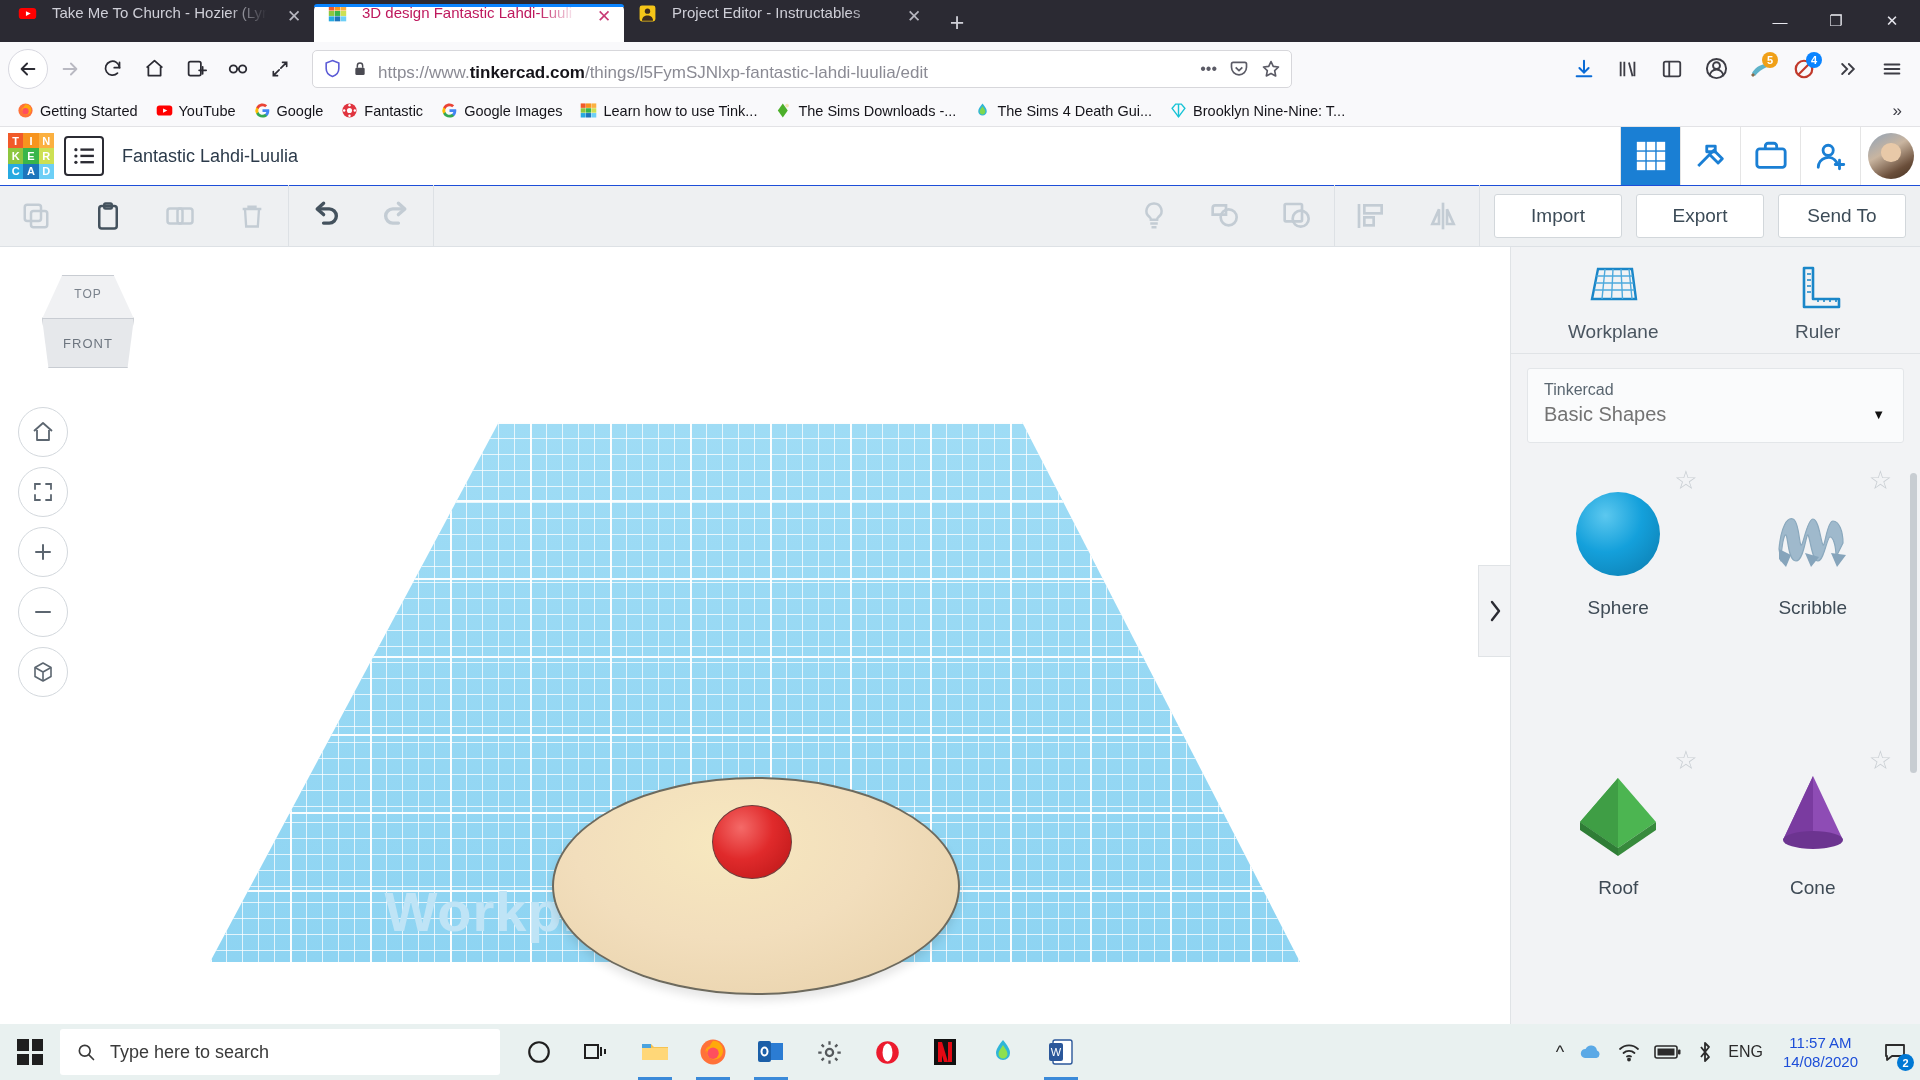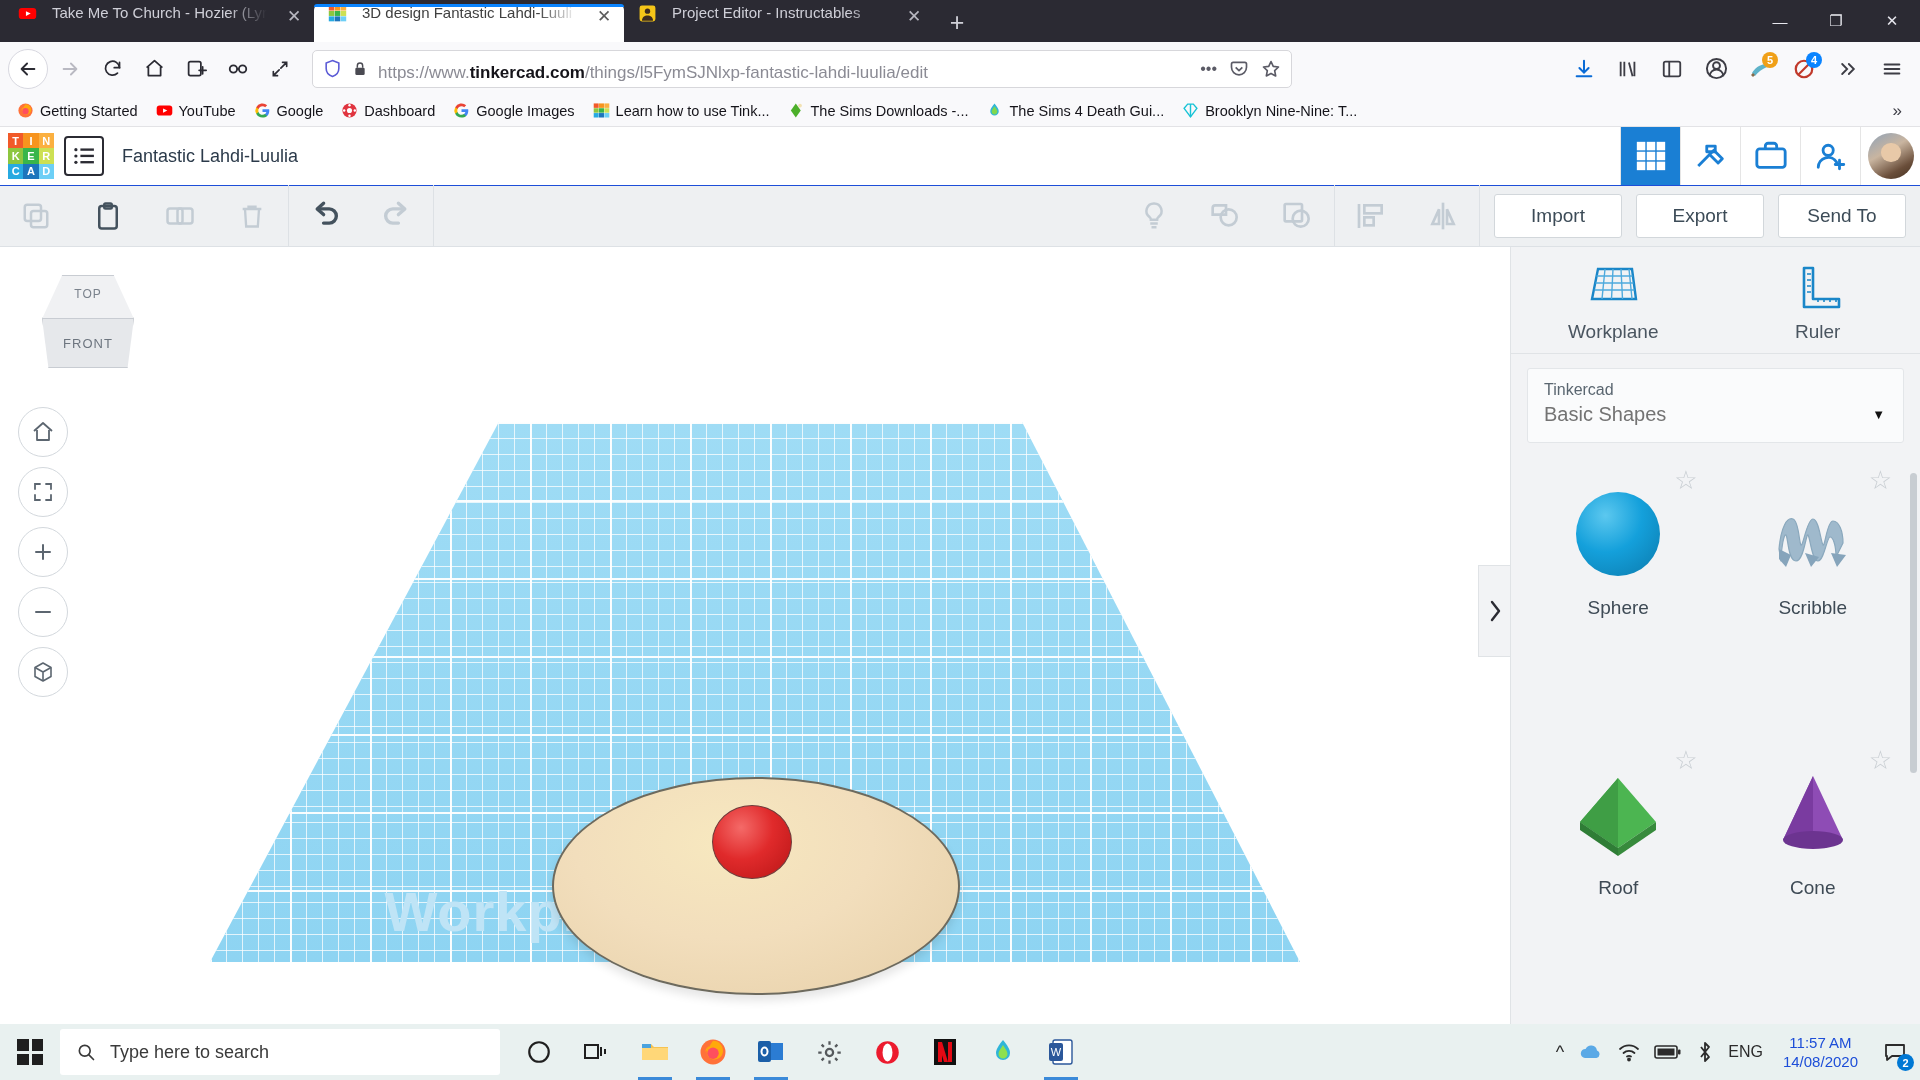--- a/index.html
+++ b/index.html
@@ -15,21 +15,21 @@
 
   .tabstrip {
     height: 42px; background: #2b2a33; display: flex; align-items: flex-end;
     padding-left: 4px; flex: 0 0 42px; position: relative;
   }
   .tab {
     height: 38px; width: 310px; display: flex; align-items: flex-start;
     gap: 15px; padding: 0 8px 0 14px; color: #cfcfd8; font-size: 15px;
     border-radius: 6px 6px 0 0; position: relative;
   }
-  .tab.active { background: #ffffff; color: #404040; }
+  .tab.active { background: #ffffff; color: #be185d; }
   .tab.active::before {
     content: ""; position: absolute; left: 0; right: 0; top: 0; height: 3px;
     background: #0a84ff; border-radius: 3px 3px 0 0;
   }
   .tab-favicon { width: 19px; height: 19px; flex: 0 0 19px; display: block; }
   .tab-title {
     flex: 1 1 auto; white-space: nowrap; overflow: hidden;
     -webkit-mask-image: linear-gradient(to right, #000 82%, transparent 100%);
     mask-image: linear-gradient(to right, #000 82%, transparent 100%);
   }
@@ -502,21 +502,21 @@
 
     <div class="bm">
       <svg class="bm-ico" viewBox="0 0 24 24">
           <circle cx="12" cy="12" r="10" fill="#e0343f"></circle>
           <circle cx="12" cy="12" r="3.6" fill="#fff"></circle>
           <circle cx="12" cy="4.5" r="1.7" fill="#fff"></circle>
           <circle cx="12" cy="19.5" r="1.7" fill="#fff"></circle>
           <circle cx="4.5" cy="12" r="1.7" fill="#fff"></circle>
           <circle cx="19.5" cy="12" r="1.7" fill="#fff"></circle>
         </svg>
-      <span>Dashboard</span>
+      <span>Fantastic</span>
     </div>
 
     <div class="bm">
       <svg class="bm-ico" viewBox="0 0 24 24">
           <path d="M21.6 12.2c0-.7-.1-1.3-.2-2H12v3.9h5.4a4.6 4.6 0 0 1-2 3v2.5h3.2c1.9-1.7 3-4.3 3-7.4z" fill="#4285f4"></path>
           <path d="M12 22c2.7 0 5-.9 6.6-2.4l-3.2-2.5c-.9.6-2 1-3.4 1-2.6 0-4.8-1.8-5.6-4.1H3.1v2.6A10 10 0 0 0 12 22z" fill="#34a853"></path>
           <path d="M6.4 14c-.2-.6-.3-1.3-.3-2s.1-1.4.3-2V7.4H3.1a10 10 0 0 0 0 9.2z" fill="#fbbc05"></path>
           <path d="M12 5.9c1.5 0 2.8.5 3.8 1.5l2.8-2.8A10 10 0 0 0 3.1 7.4L6.4 10c.8-2.3 3-4.1 5.6-4.1z" fill="#ea4335"></path>
         </svg>
       <span>Google Images</span>

